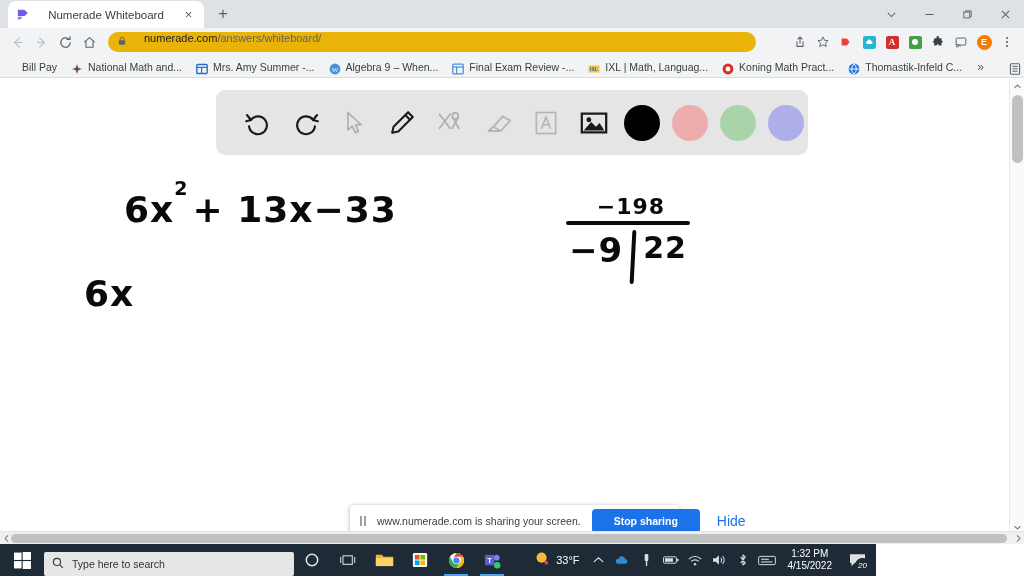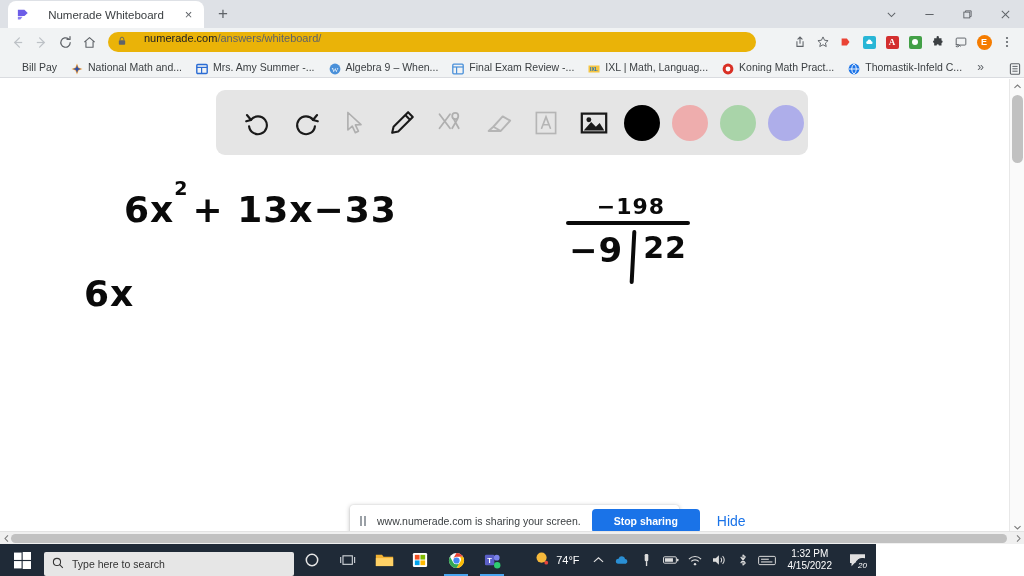--- a/index.html
+++ b/index.html
@@ -609,21 +609,21 @@
     </div>
 
     <div class="tray">
       <div class="weather">
         <span>
           <svg width="15" height="15" viewBox="0 0 16 16">
               <circle cx="7" cy="7" r="5.4" fill="#f6b93b"></circle>
               <circle cx="12" cy="12.4" r="2" fill="#e8443c"></circle>
             </svg>
         </span>
-        <span class="weather-t">74°F</span>
+        <span class="weather-t">33°F</span>
       </div>
       <div class="tray-ico">
         <svg width="11" height="8" viewBox="0 0 12 8">
             <path d="M1 6 L6 1.5 L11 6" stroke="#e0e0e0" stroke-width="1.3" fill="none"></path>
           </svg>
       </div>
       <div class="tray-ico">
         <svg width="15" height="12" viewBox="0 0 16 12">
             <path d="M3.4 10 A2.7 2.7 0 0 1 3.8 4.6 A3.6 3.6 0 0 1 10.8 5 A2.6 2.6 0 0 1 11.6 10 Z" fill="#2a8fd4"></path>
           </svg>

